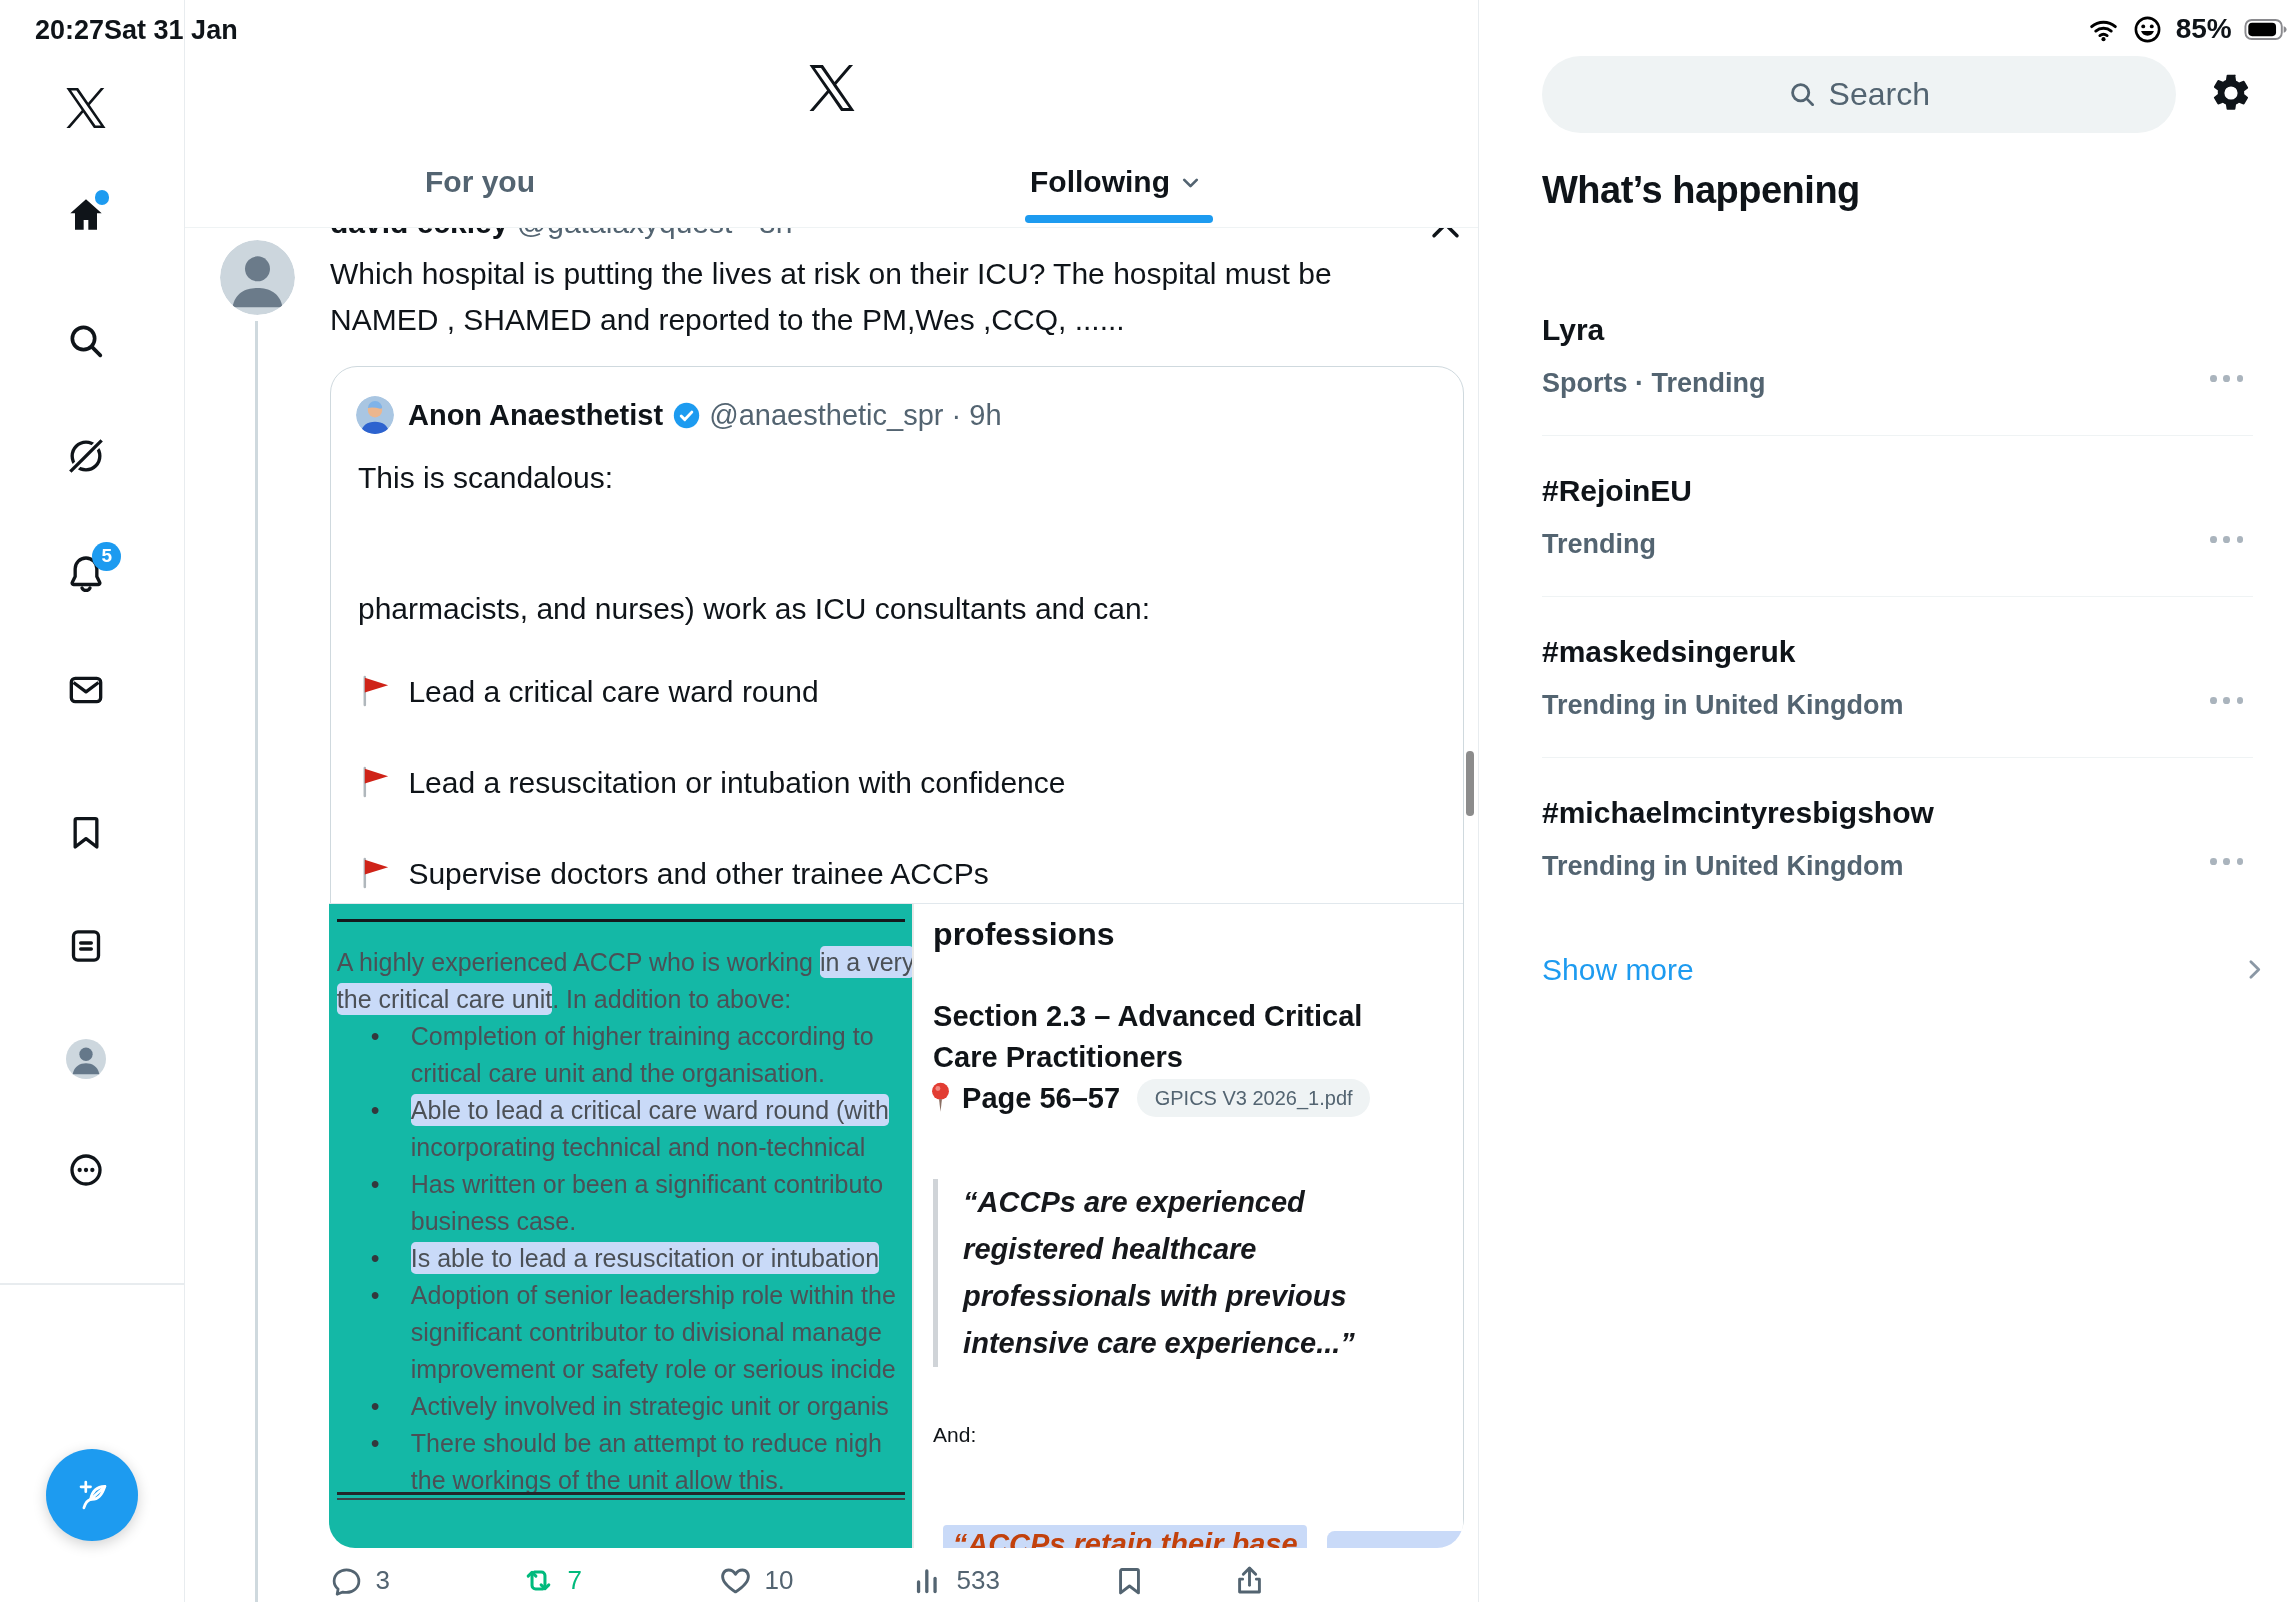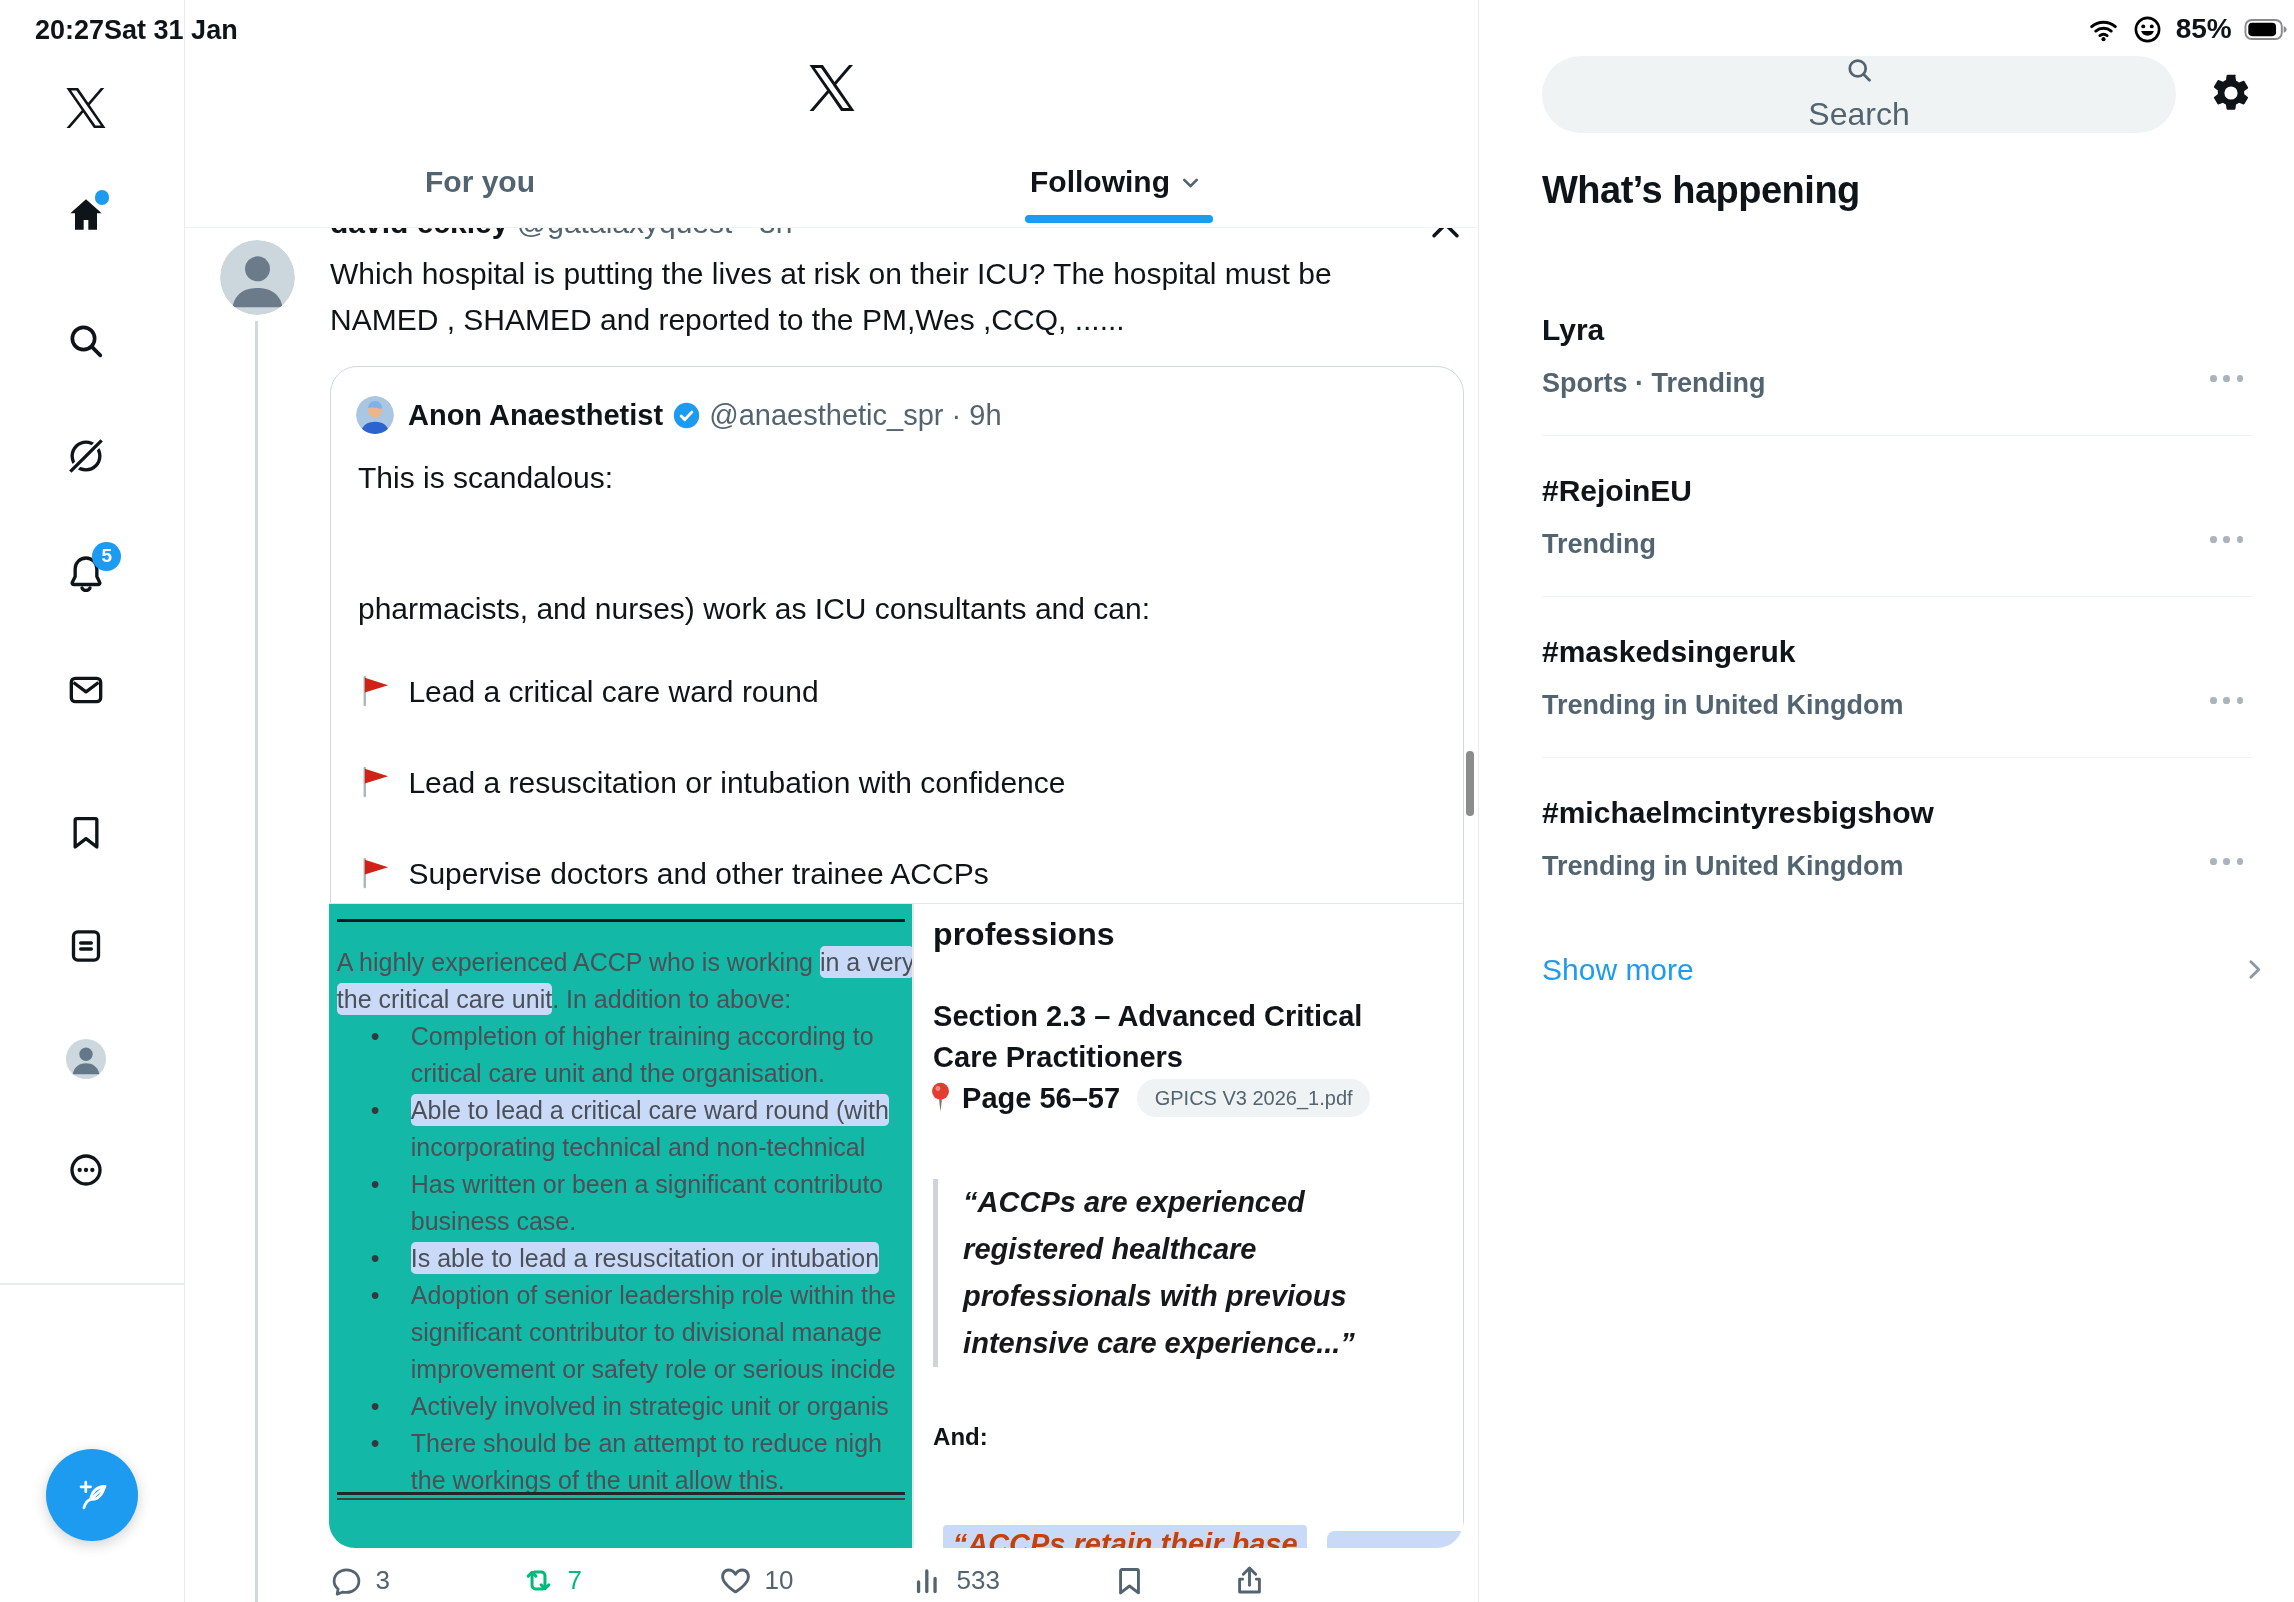--- a/index.html
+++ b/index.html
@@ -74,38 +74,38 @@
   #doc-botline2{position:absolute;left:7.7px;top:594px;width:568px;height:1.9px;background:#3c4146;}
   #media-divider{position:absolute;left:583px;top:0;width:1.9px;height:100%;background:#e9e9e9;}
   #pdf-col{position:absolute;left:585px;top:0;right:0;height:100%;background:#fff;}
   #pdf-heading{position:absolute;left:19px;top:11.5px;font-size:32px;font-weight:800;color:#101418;}
   #pdf-section-title{position:absolute;left:19px;top:92px;font-size:29px;font-weight:800;line-height:41px;color:#101418;}
   #pdf-page-row{position:absolute;left:13.4px;top:175px;display:flex;align-items:center;gap:9.6px;}
   #pdf-page-label{font-size:29px;font-weight:800;color:#101418;}
   #pdf-badge{background:#eff3f4;border-radius:19px;padding:7.7px 17.3px;font-size:20px;color:#536471;margin-left:7.7px;white-space:nowrap;}
   #pdf-quote-1{position:absolute;left:19px;top:275px;border-left:5.8px solid #d0d4d8;padding-left:25px;
                font-size:29px;font-weight:700;font-style:italic;line-height:47px;color:#16181c;}
-  #pdf-and{position:absolute;left:19px;top:519px;font-size:24px;font-weight:700;color:#101418;}
+  #pdf-and{position:absolute;left:19px;top:519px;font-size:21px;font-weight:400;color:#101418;}
   #pdf-quote-2{position:absolute;left:29px;top:586px;font-size:29px;font-weight:700;font-style:italic;color:#c2410c;margin-top:38px;}
   #pdf-quote-2 span{background:#c9daf8;padding:2.9px 9.6px;border-radius:3.8px;}
   #pdf-blob{position:absolute;left:413px;top:627px;width:144px;height:29px;background:#c9daf8;border-radius:7.7px;}
 
   
   #actionbar{position:absolute;left:145px;top:1564px;width:1134px;height:42px;}
   .act{position:absolute;display:flex;align-items:center;gap:12.5px;color:#536471;cursor:pointer;}
   .act-count{font-size:26px;}
   .act.green{color:#00ba7c;}
 
   #scroll-thumb{position:absolute;left:1466px;top:751px;width:7.7px;height:65px;border-radius:3.8px;
                 background:rgba(0,0,0,.45);z-index:20;}
 
   
   #rightcol{position:absolute;left:1481px;top:0;width:813px;height:1602px;background:#fff;}
   #search-pill{position:absolute;left:61px;top:56px;width:634px;height:77px;border-radius:40px;
-               background:#eff3f4;display:flex;align-items:center;justify-content:center;gap:11.5px;cursor:text;flex-direction:column;}
+               background:#eff3f4;display:flex;align-items:center;justify-content:center;gap:11.5px;cursor:text;}
   #search-text{font-size:32px;color:#536471;}
   #gear-btn{position:absolute;left:728px;top:71px;width:44px;height:44px;cursor:pointer;}
   #wh-heading{position:absolute;left:61px;top:169px;font-size:38px;font-weight:800;letter-spacing:-0.5px;}
   #trends-list{position:absolute;left:61px;top:275px;width:711px;}
   .trend{position:relative;padding:38px 0 36px 0;border-bottom:1.9px solid #eff3f4;cursor:pointer;}
   .trend.last{border-bottom:none;}
   .t-title{font-size:30px;font-weight:800;margin-bottom:21px;}
   .t-meta{font-size:27px;color:#536471;font-weight:600;}
   .t-dots{position:absolute;right:9.6px;top:100px;display:flex;gap:6.7px;cursor:pointer;}
   .t-dots i{width:6.7px;height:6.7px;border-radius:50%;background:#aab4bd;}

